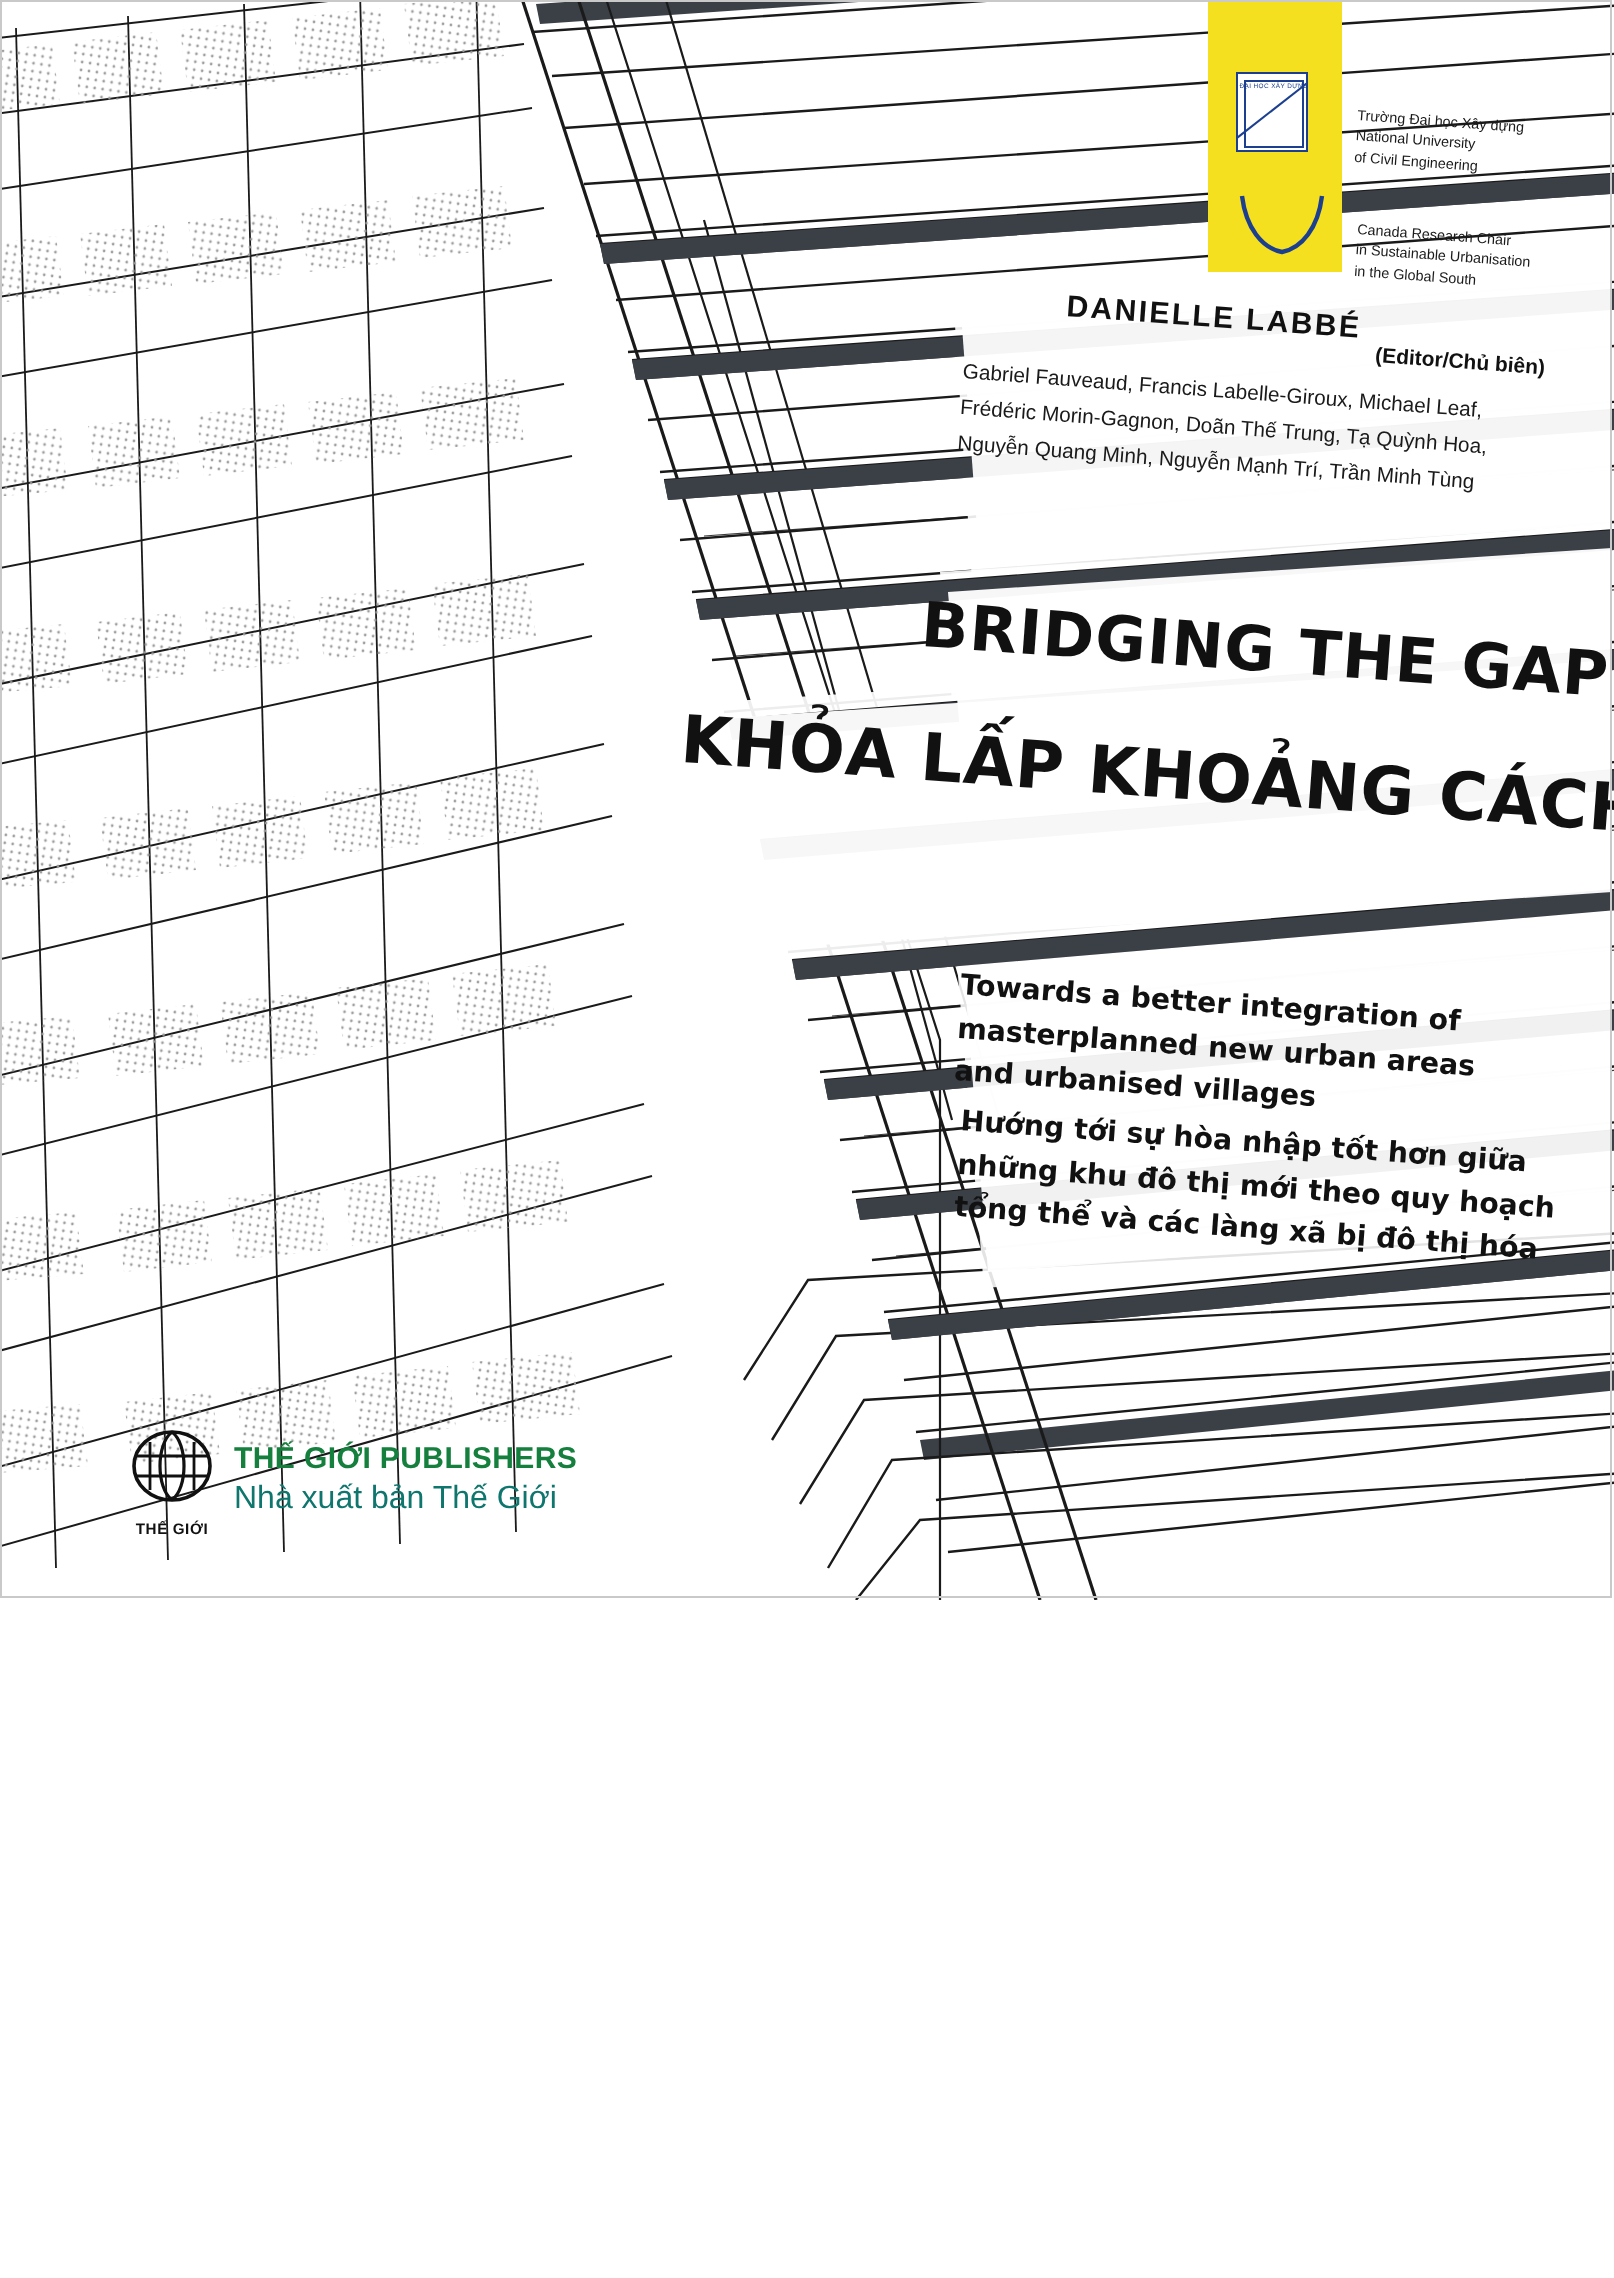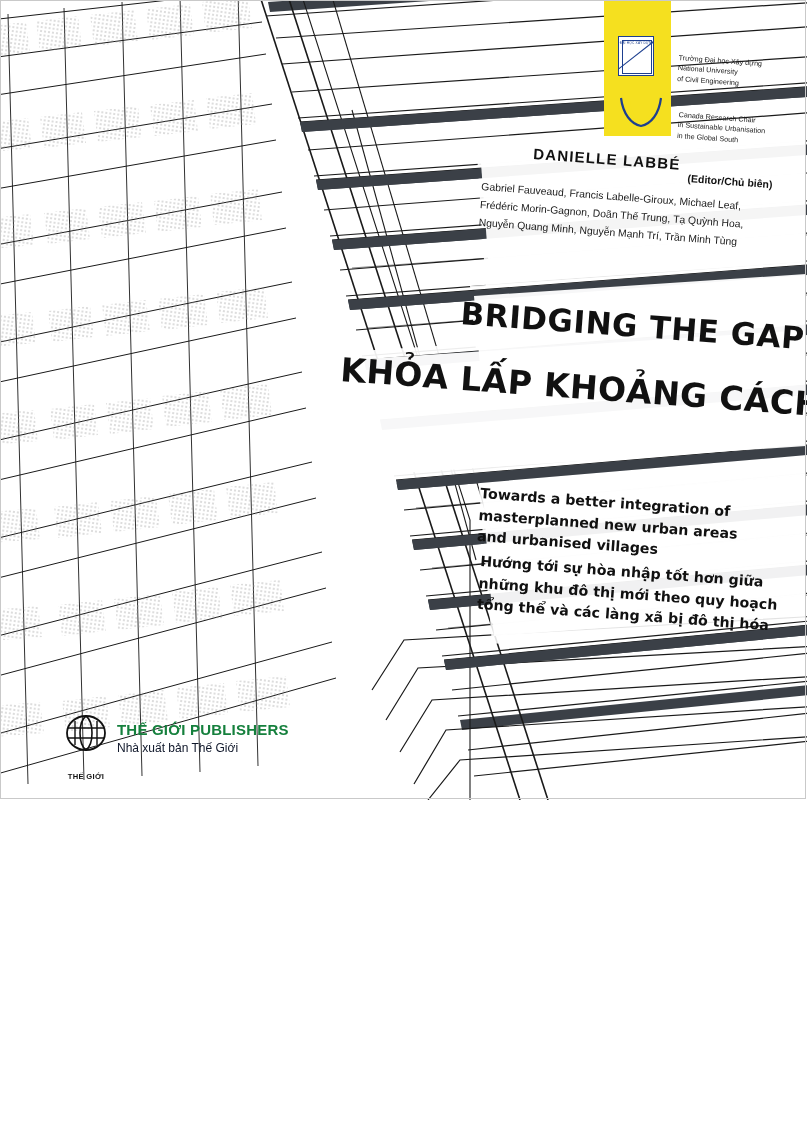--- a/index.html
+++ b/index.html
@@ -229,36 +229,35 @@
   }
   #pub-logo-label {
     position: absolute;
     left: 0; top: 48px;
     width: 48px;
     text-align: center;
     font-size: 7.6px;
     font-weight: bold;
     letter-spacing: .3px;
     color: #111;
-    margin-top: 12px;
   }
   #pub-name-en {
     position: absolute;
     left: 55px; top: 9px;
     font-size: 15px;
     font-weight: bold;
     letter-spacing: .2px;
     color: #15803d;
     white-space: nowrap;
   }
   #pub-name-vi {
     position: absolute;
     left: 55px; top: 29px;
-    font-size: 12px;
-    color: #0f172a;
+    font-size: 16px;
+    color: #0f766e;
     white-space: nowrap;
   }
 </style>
 </head>
 <body>
 
 <div id="cover">
 
   <svg id="artwork" viewBox="0 0 807 800" preserveAspectRatio="none">
     <defs>

